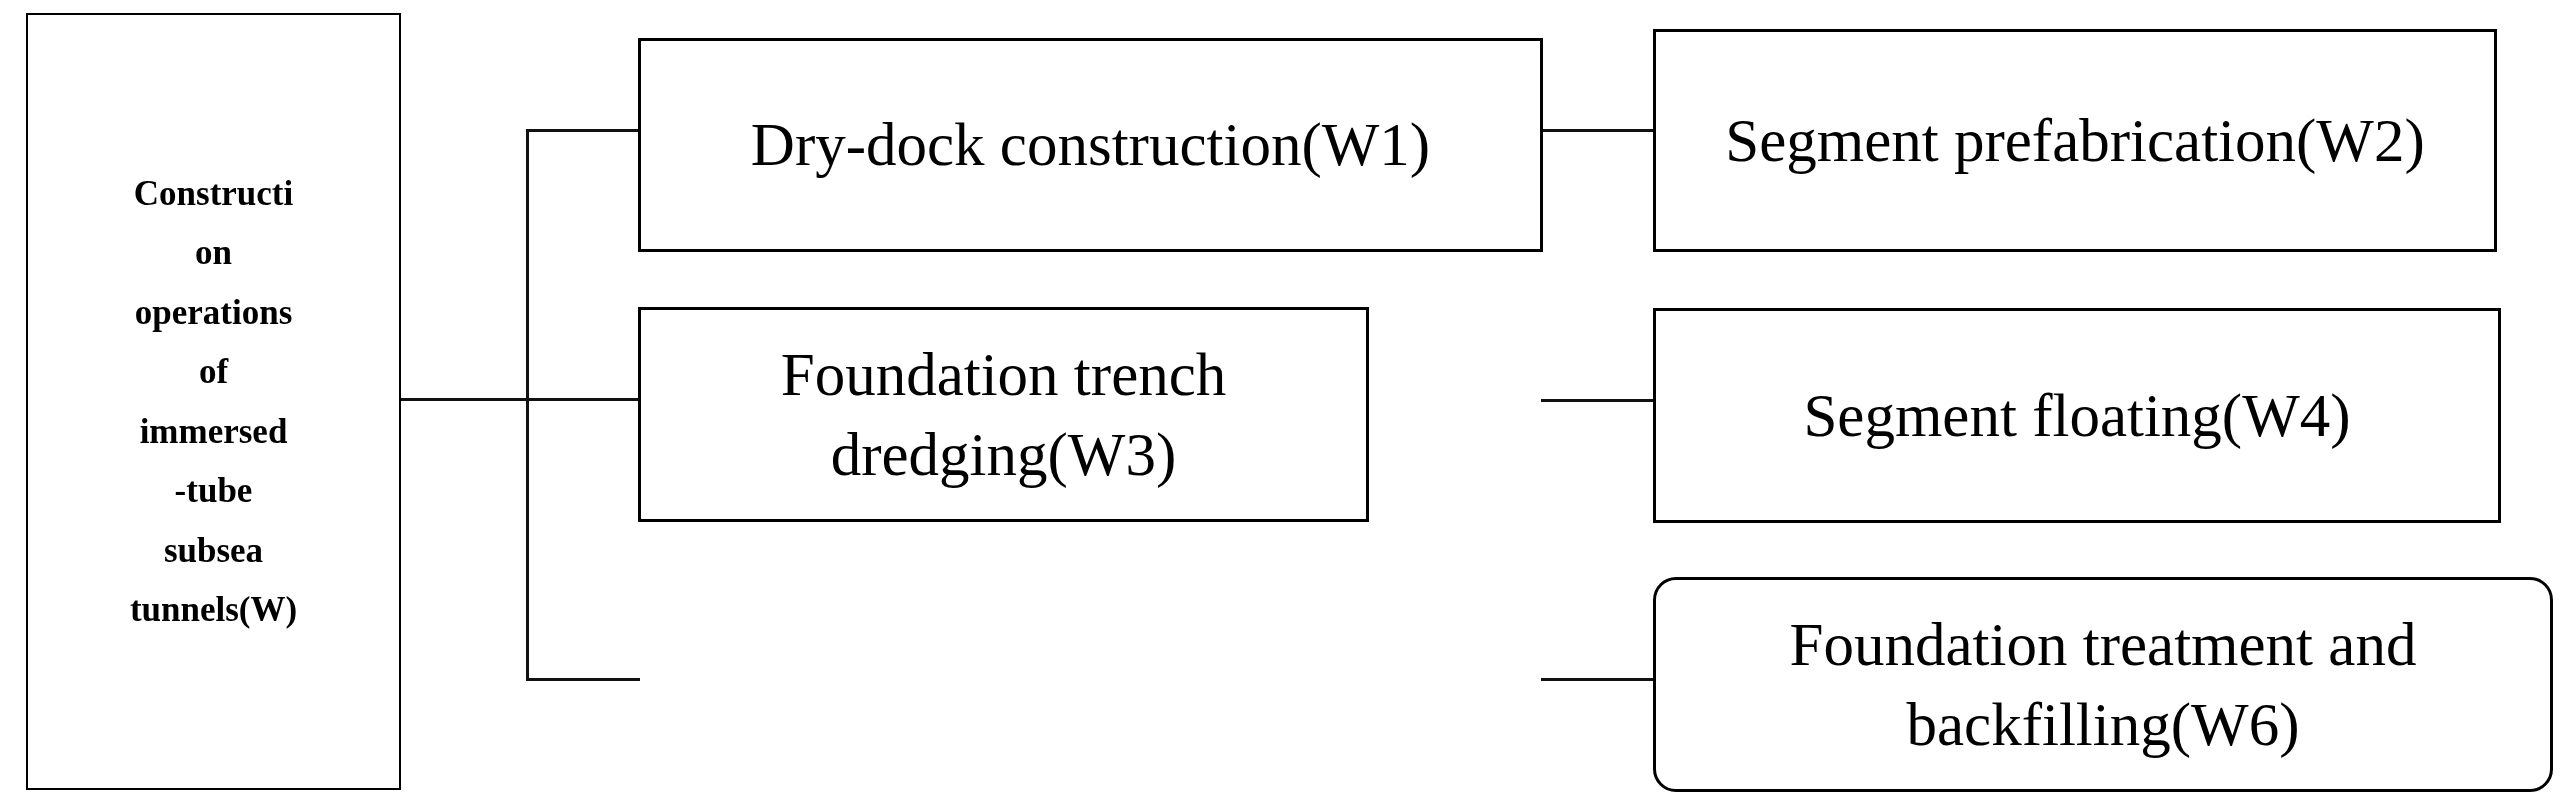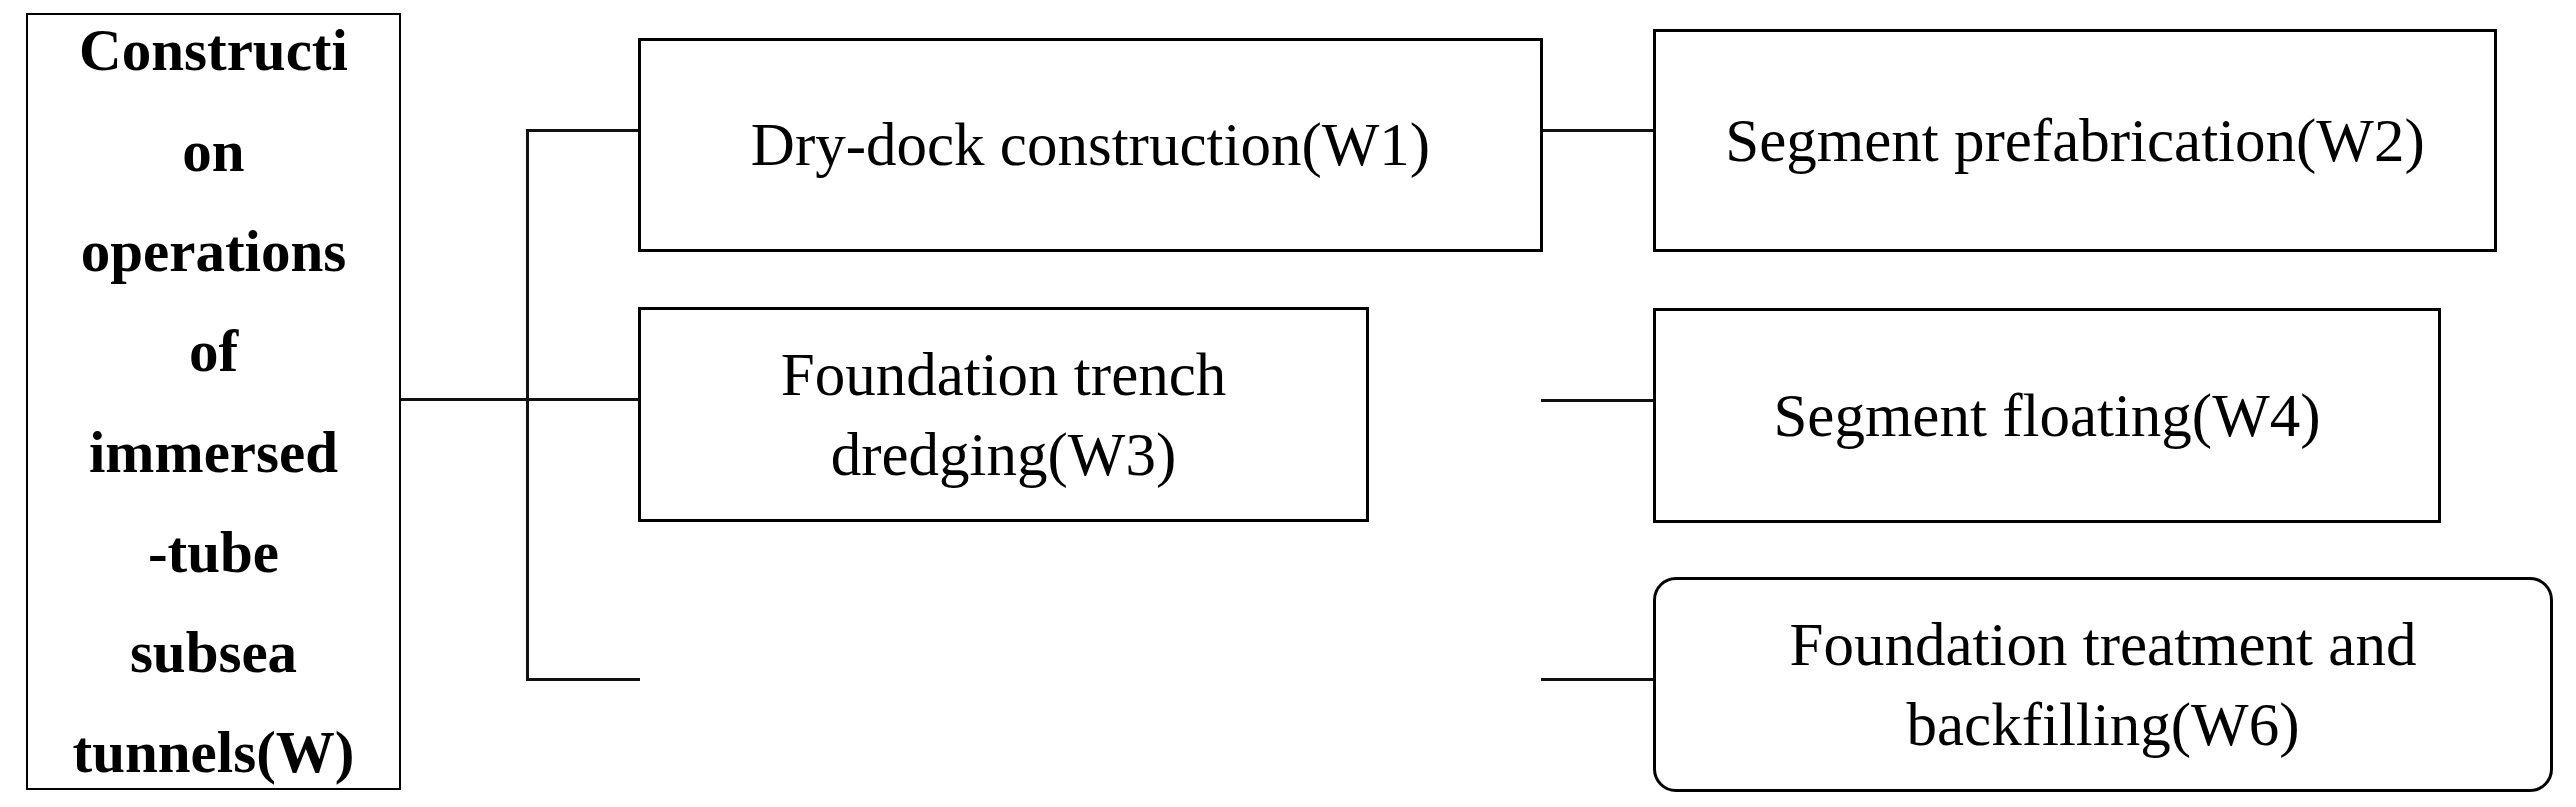--- a/index.html
+++ b/index.html
@@ -31,29 +31,29 @@
     left: 26px; top: 13px;
     width: 375px; height: 777px;
     background: #ffffff;
     border: 2.6px solid #000000;
     display: flex;
     align-items: center;
     justify-content: center;
     text-align: center;
     white-space: pre-line;
     font-weight: bold;
-    font-size: 59px;
+    font-size: 35px;
     line-height: 1.7;
   }
   
   .n-w1 { left: 638px;  top: 22px;  width: 905px; height: 214px; }
   .n-w3 { left: 638px;  top: 291px; width: 731px; height: 215px; }
   .n-w5 { left: 638px;  top: 563px; width: 905px; height: 214px; }
   .n-w2 { left: 1653px; top: 13px;  width: 844px; height: 223px; }
-  .n-w4 { left: 1653px; top: 292px; width: 788px; height: 215px; }
+  .n-w4 { left: 1653px; top: 292px; width: 848px; height: 215px; }
   .n-w6 { left: 1653px; top: 561px; width: 900px; height: 215px; border-radius: 23px; }
   
   .line { position: absolute; background: #111111; }
   .l-root-h  { left: 401px;  top: 398px; width: 238px; height: 2.6px; }
   .l-trunk   { left: 526px;  top: 130px; width: 2.6px;   height: 551px; }
   .l-w1-h    { left: 526px;  top: 129px; width: 114px; height: 2.6px; }
   .l-w5-h    { left: 526px;  top: 678px; width: 114px; height: 2.6px; }
   .l-w1w2-h  { left: 1541px; top: 129px; width: 114px; height: 2.6px; }
   .l-w3w4-h  { left: 1541px; top: 399px; width: 114px; height: 2.6px; }
   .l-w5w6-h  { left: 1541px; top: 678px; width: 114px; height: 2.6px; }

